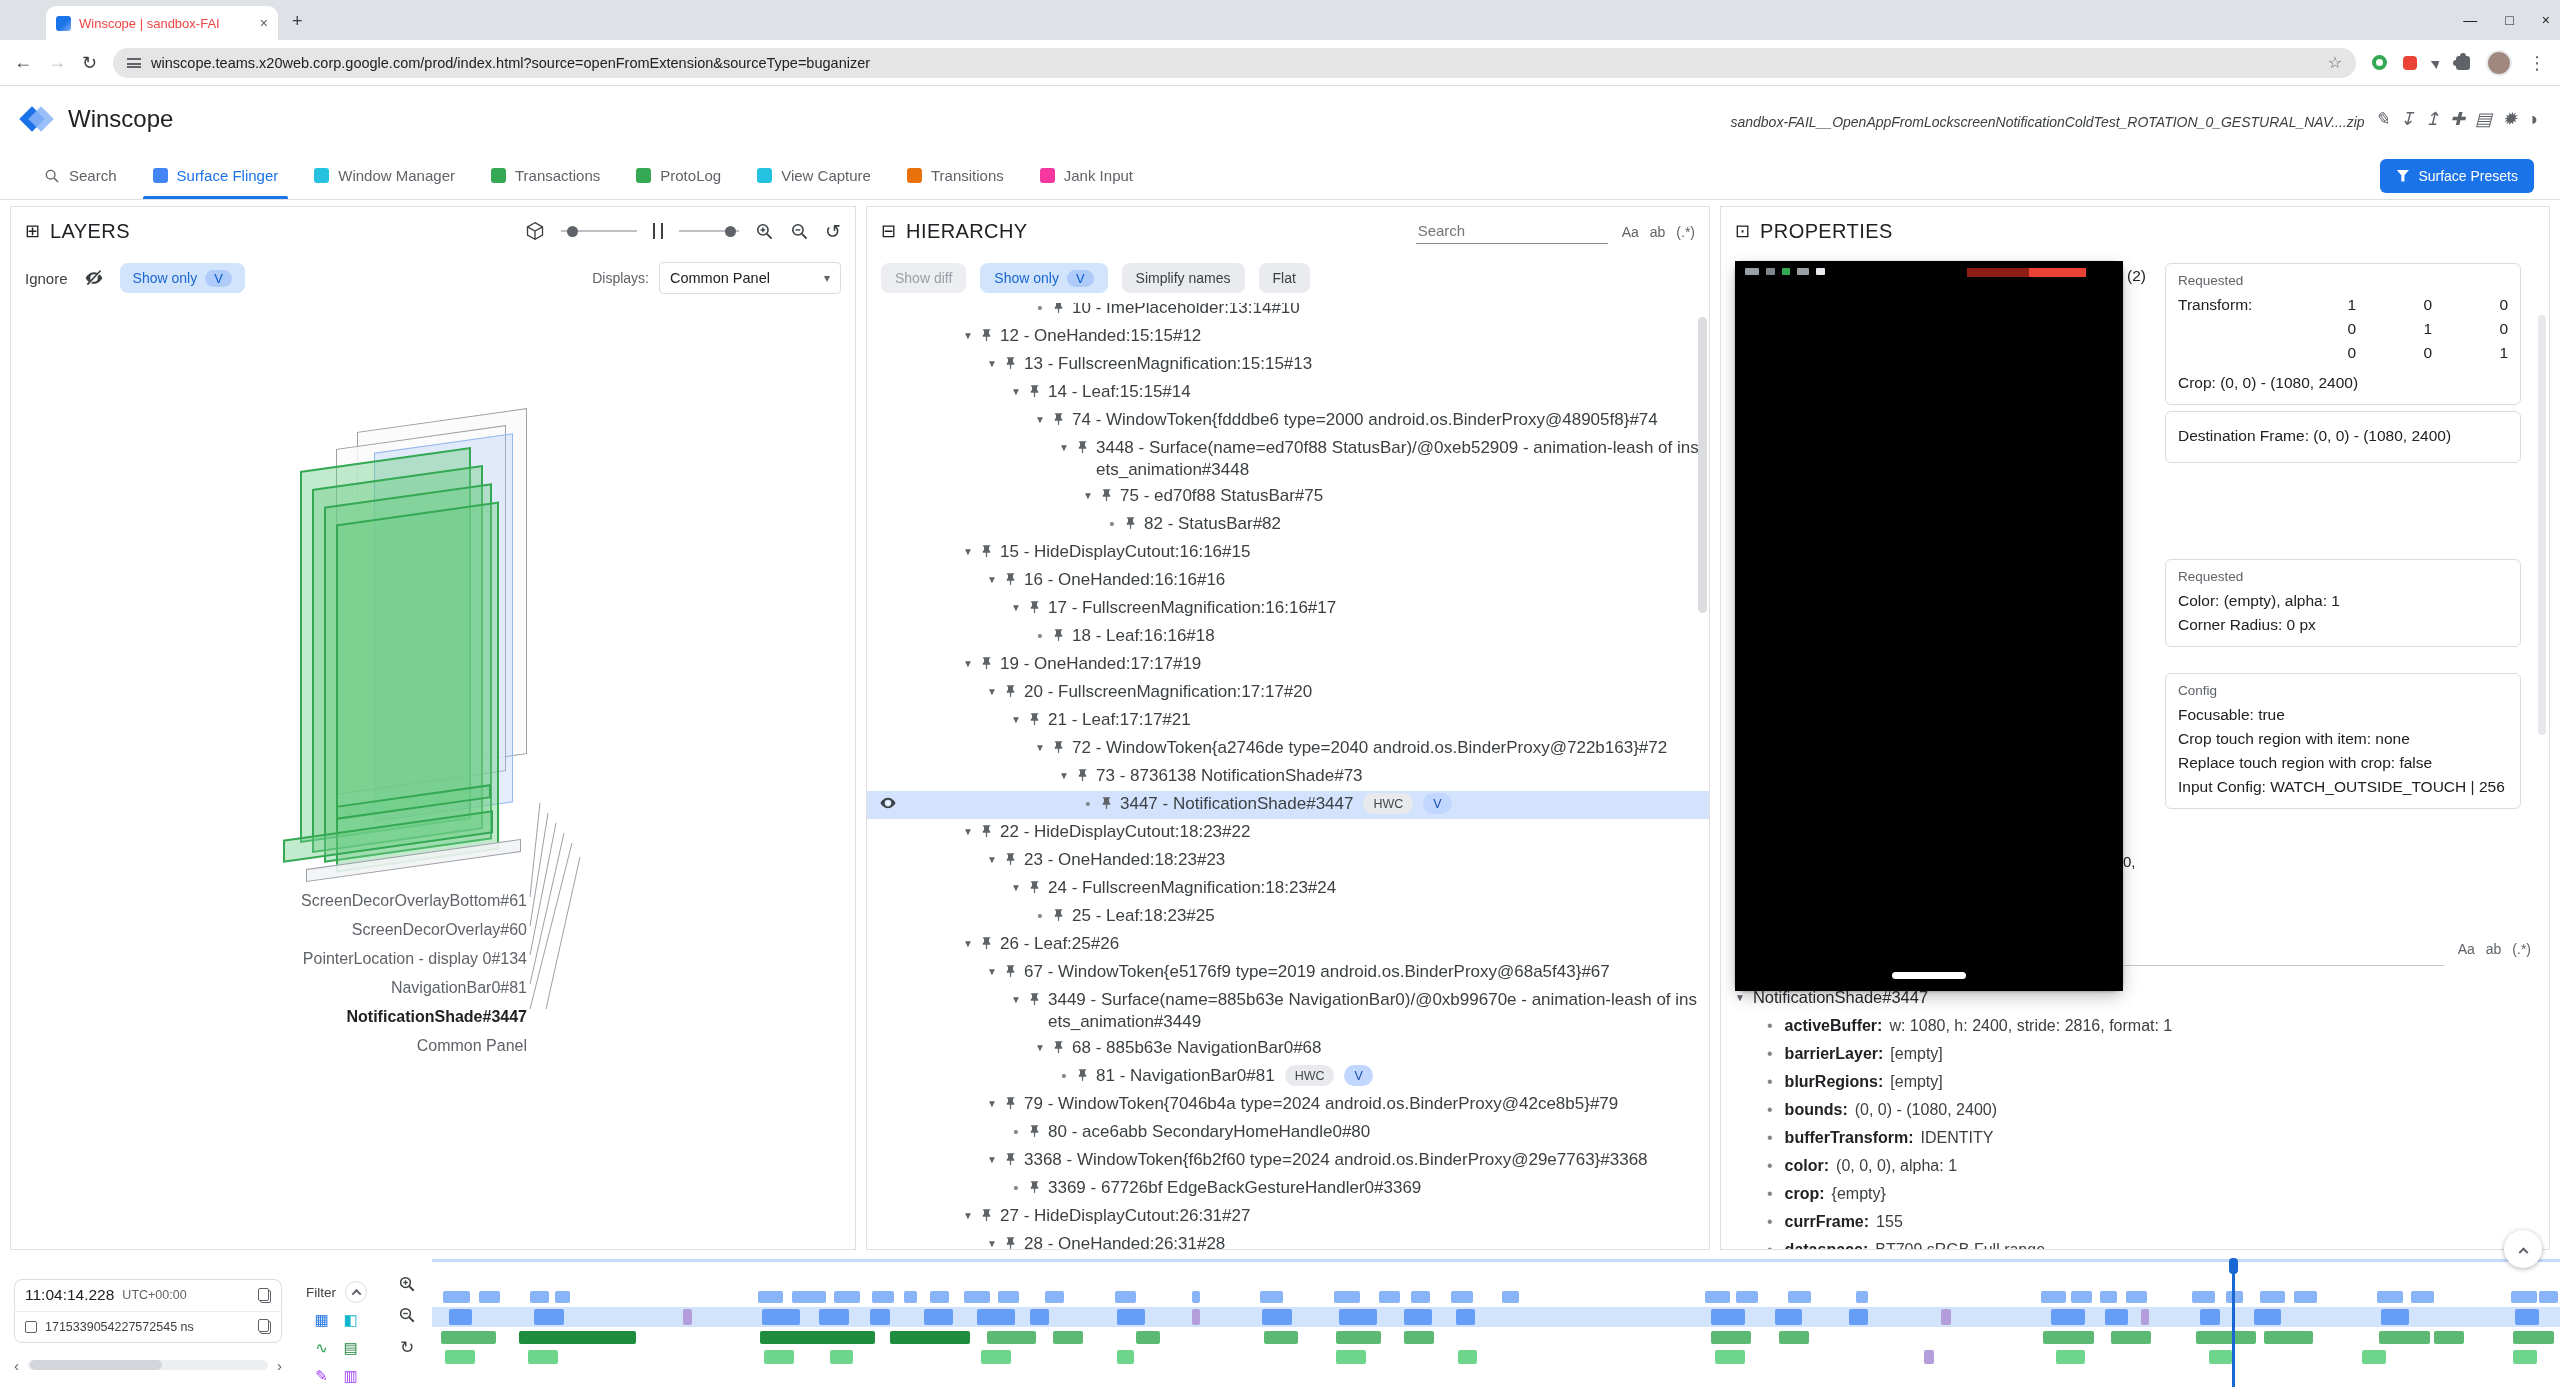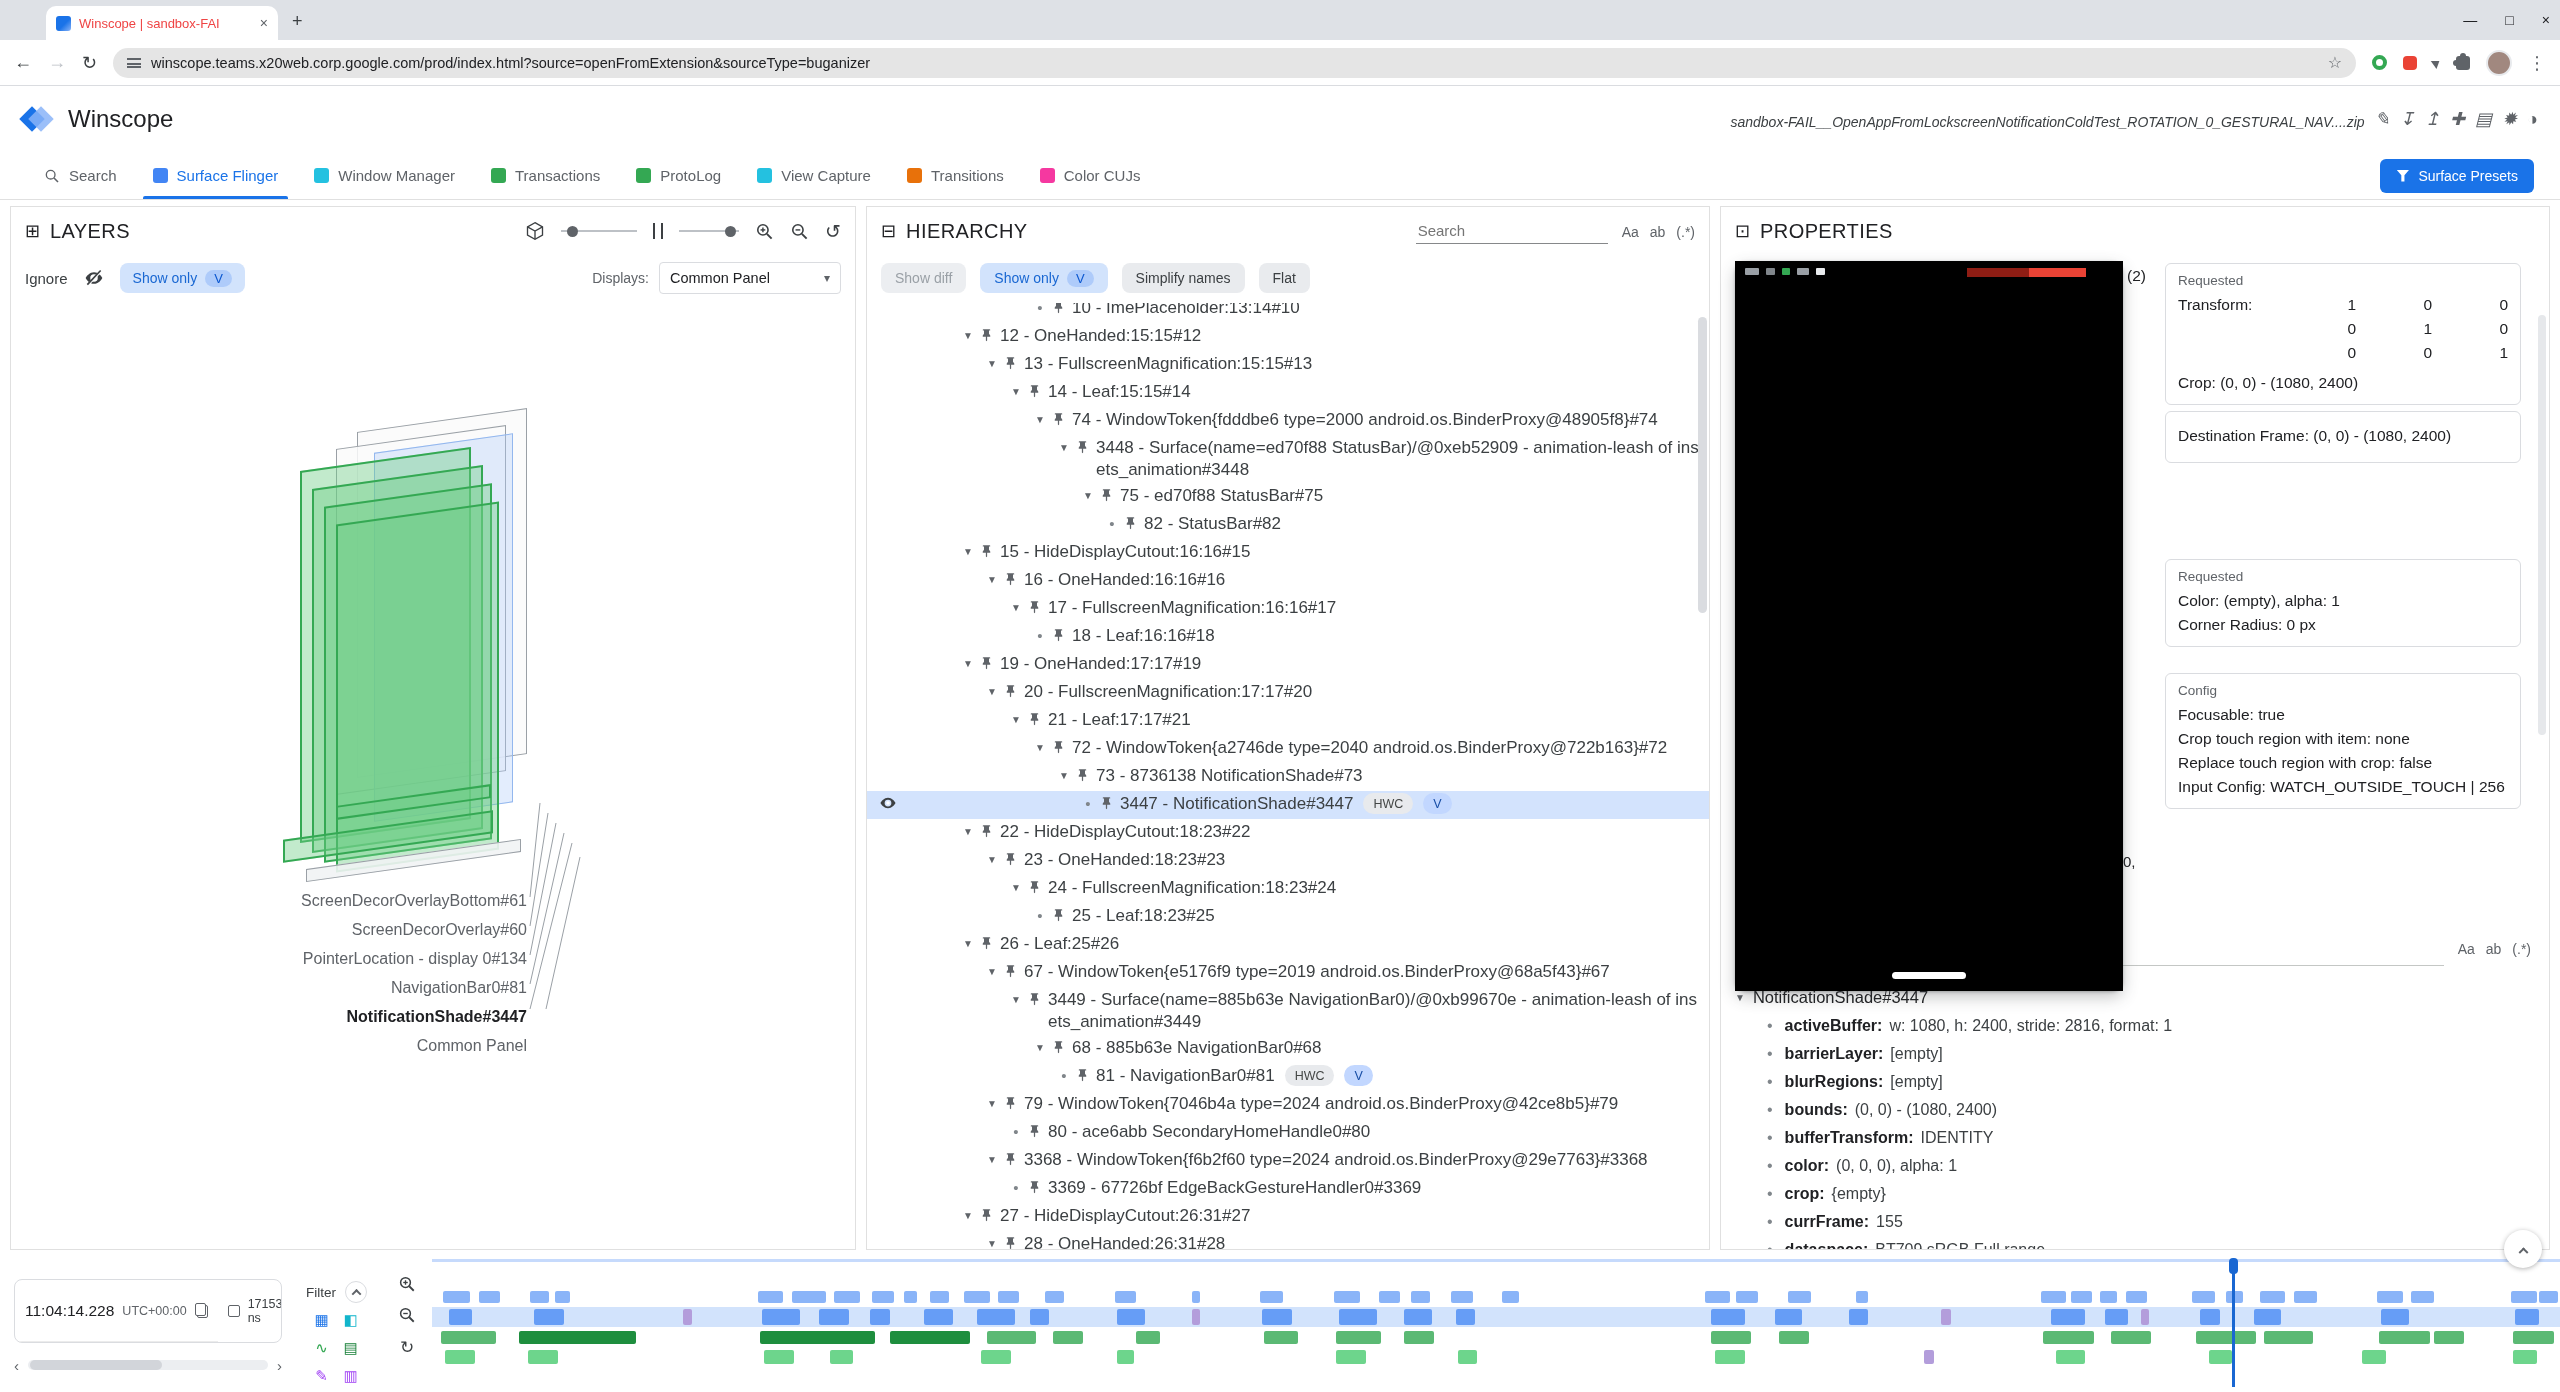--- a/index.html
+++ b/index.html
@@ -160,21 +160,21 @@
   .pt-root { display:flex; align-items:center; gap:8px; padding:5px 14px; font-size:16.5px; font-weight:500; color:#202124; }
   .pt-root .arr { font-size:10px; color:#5f6368; }
   .pt-item { display:flex; padding:3px 12px 3px 46px; font-size:16px; line-height:22px; }
   .pt-bullet { color:#80868b; margin-right:12px; }
   .pt-key { color:#202124; font-weight:600; white-space:nowrap; }
   .pt-val { color:#3c4043; margin-left:7px; }
 
   
   .timeline { position:absolute; left:0; right:0; bottom:0; height:133px; background:#fff; }
   .tl-topline { position:absolute; left:432px; right:0; top:0; height:3px; background:#c6dafc; }
-  .tl-box { position:absolute; left:14px; top:20px; width:268px; height:64px; border:1px solid #dadce0; border-radius:8px; overflow:hidden; display:flex; flex-direction:row; background:#fff; }
+  .tl-box { position:absolute; left:14px; top:20px; width:268px; height:64px; border:1px solid #dadce0; border-radius:8px; overflow:hidden; display:flex; flex-direction:column; background:#fff; }
   .tb-row { flex:1; display:flex; align-items:center; padding:0 10px; gap:8px; }
   .tb-row.first { border-bottom:1px solid #ececec; }
   .t-human { font-size:15.5px; font-weight:500; color:#202124; }
   .t-tz { font-size:12.5px; color:#5f6368; }
   .t-ns { font-size:12.5px; color:#3c4043; }
   .ns-ic { width:12px; height:12px; border:1.5px solid #5f6368; border-radius:2px; flex:none; }
   .copy-ic { width:13px; height:15px; position:relative; margin-left:auto; flex:none; }
   .copy-ic::before { content:""; position:absolute; right:0; bottom:0; width:9px; height:11px; border:1.5px solid #5f6368; border-radius:2px; }
   .copy-ic::after { content:""; position:absolute; left:0; top:0; width:9px; height:11px; border:1.5px solid #5f6368; border-radius:2px; background:#fff; }
   .tl-nav { position:absolute; left:14px; top:96px; width:268px; height:20px; display:flex; align-items:center; gap:9px; color:#5f6368; font-size:15px; }
@@ -283,21 +283,21 @@
         <div class="nav-tab">
           <span class="tab-ic" style="background: rgb(36, 193, 224);"></span>
           <span>View Capture</span>
         </div>
         <div class="nav-tab">
           <span class="tab-ic" style="background: rgb(232, 113, 10);"></span>
           <span>Transitions</span>
         </div>
         <div class="nav-tab">
           <span class="tab-ic" style="background: rgb(245, 56, 160);"></span>
-          <span>Color CUJs</span>
+          <span>Jank Input</span>
         </div>
       </div>
     <button class="filter-presets" style="border:none;cursor:pointer">
       <span class="funnel"></span>
       <span>Surface Presets</span>
     </button>
   </div>
 
   <div class="main">
 

